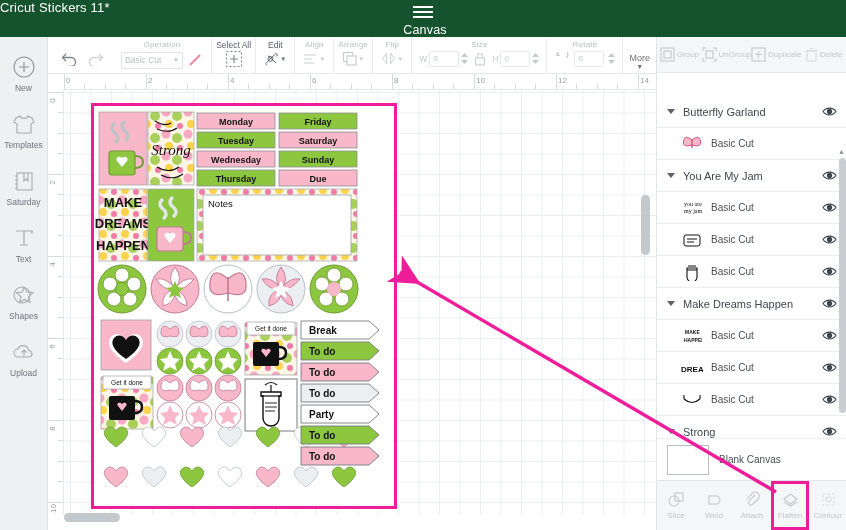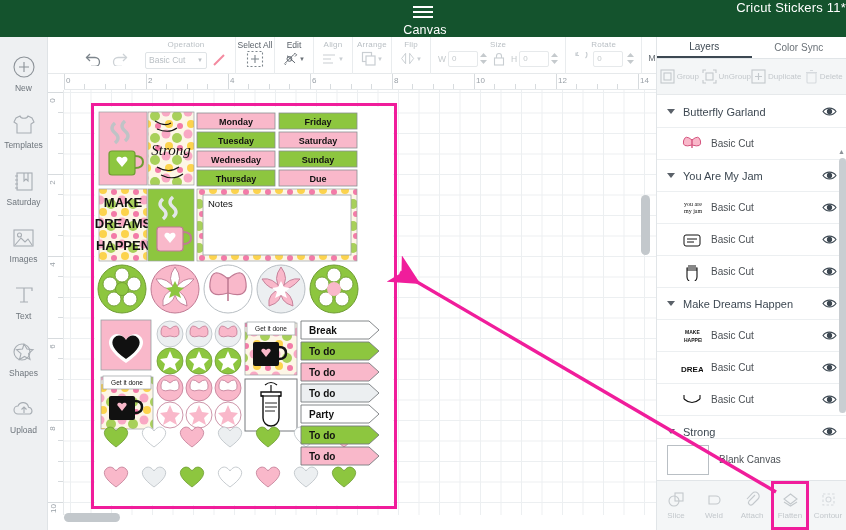--- a/index.html
+++ b/index.html
@@ -15,21 +15,21 @@
 
   
   .header {
     position:absolute; top:0; left:0; width:846px; height:37px;
     background:#14532d; display:flex; align-items:center;flex-direction:column;
   }
   .hamburger { width:46px; height:37px; display:flex; flex-direction:column;
     align-items:center; justify-content:center; gap:3px; cursor:pointer; }
   .hamburger span { display:block; width:20px; height:2px; background:#ffffff; }
   .canvas-label { color:#ffffff; font-size:12.5px; margin-left:4px; letter-spacing:.2px;}
-  .proj-title { position:absolute; left:0; width:846px; text-align:right;
+  .proj-title { position:absolute; left:0; width:846px; text-align:left;
      color:#ffffff; font-size:13px; letter-spacing:.2px; pointer-events:none;}
   .hdr-right { margin-left:auto; display:flex; align-items:center;
       padding-right:10px; gap:0px; position:relative; z-index:2;}
   .hdr-link { color:#ffffff; font-size:10.5px; padding:0 9px; cursor:pointer; }
   .hdr-sep { color:#9aa3ab; font-size:11px; padding:0 5px; }
   .machine { color:#ffffff; font-size:10.5px; padding:0 6px 0 10px; cursor:pointer;
      display:flex; align-items:center; gap:6px;}
   .caret-d { width:0;height:0;border-left:4px solid transparent;border-right:4px solid transparent;
      border-top:5px solid #ffffff; display:inline-block; }
   .makeit {
@@ -45,21 +45,21 @@
     padding-top:8px; border-right:1px solid #dfe3e6;
   }
   .rail-item { width:48px; height:57px; display:flex; flex-direction:column;
       align-items:center; justify-content:center; cursor:pointer; color:#6b7076;}
   .rail-item .ico { width:26px; height:26px; display:flex;align-items:center;justify-content:center;}
   .rail-item .lbl { font-size:8.5px; margin-top:3px; color:#6e757c; }
 
   
   .toolbar {
     position:absolute; top:37px; left:48px; width:608px; height:37px;
-    background:#ffffff; display:flex; align-items:center; border-bottom:1px solid #e6e9eb;padding-left:24px;
+    background:#ffffff; display:flex; align-items:center; border-bottom:1px solid #e6e9eb;
   }
   .tb-group { display:flex; align-items:flex-end; height:37px; padding:0 7px;
      border-right:1px solid #e9ecee; position:relative; }
   .tb-group.nobord { border-right:none; }
   .tb-cap { position:absolute; top:3px; left:0; width:100%; text-align:center;
      font-size:8px; color:#b9bfc4; letter-spacing:.2px;}
   .tb-row { display:flex; align-items:center; gap:4px; padding-bottom:5px; }
   .tb-btn { width:22px; height:20px; display:flex;align-items:center;justify-content:center;
      cursor:pointer; color:#7d858c;}
   .tb-btn.dis { color:#c9ced2; }
@@ -191,30 +191,20 @@
         <svg width="22" height="22" viewBox="0 0 22 22" fill="none" stroke="#a7adb3" stroke-width="1.1">
           <rect x="4" y="3" width="15" height="17"></rect>
             <path d="M11 3v8l2-2 2 2V3"></path>
           <path d="M2 6h3M2 10h3M2 14h3M2 18h3"></path>
           </svg>
       </div>
       <div class="lbl">Saturday</div>
     </div>
     <div class="rail-item">
       <div class="ico">
-        <svg width="23" height="20" viewBox="0 0 23 20" fill="none" stroke="#a7adb3" stroke-width="1.1">
-          <rect x="2" y="2" width="19" height="16"></rect>
-            <circle cx="7.5" cy="7" r="2"></circle>
-          <path d="M3 17 L9 10 L13 14 L16 11 L20 17"></path>
-          </svg>
-      </div>
-      <div class="lbl">Images</div>
-    </div>
-    <div class="rail-item">
-      <div class="ico">
         <svg width="22" height="22" viewBox="0 0 22 22" fill="none" stroke="#a7adb3" stroke-width="1.2">
           <path d="M3 4h16v3M11 4v14M7 18h8"></path>
           </svg>
       </div>
       <div class="lbl">Text</div>
     </div>
     <div class="rail-item">
       <div class="ico">
         <svg width="23" height="22" viewBox="0 0 23 22" fill="none" stroke="#a7adb3" stroke-width="1.1">
           <circle cx="10" cy="11" r="8"></circle>
@@ -665,24 +655,20 @@
     <defs>
       <marker id="ah" markerWidth="9" markerHeight="9" refX="7" refY="4.5" orient="auto">
         <path d="M9 0 L0 4.5 L9 9 L6.5 4.5Z" fill="#f01d9b"></path>
       </marker>
     </defs>
     <line x1="776" y1="492" x2="400" y2="272" stroke="#f01d9b" stroke-width="3.4" marker-end="url(#ah)"></line>
   </svg>
 
   <div class="rpanel">
 
-    <div class="rtabs">
-      <div class="rtab active">Layers</div>
-      <div class="rtab">Color Sync</div>
-    </div>
 
     <div class="ractions">
       <div class="ract">
         <svg width="15" height="15" viewBox="0 0 15 15" fill="none" stroke="#c3c8cc" stroke-width="1.1">
           <rect x="1" y="1" width="13" height="13"></rect>
             <rect x="4" y="4" width="7" height="7"></rect>
           </svg>
         <span class="l">Group</span>
       </div>
       <div class="ract">

